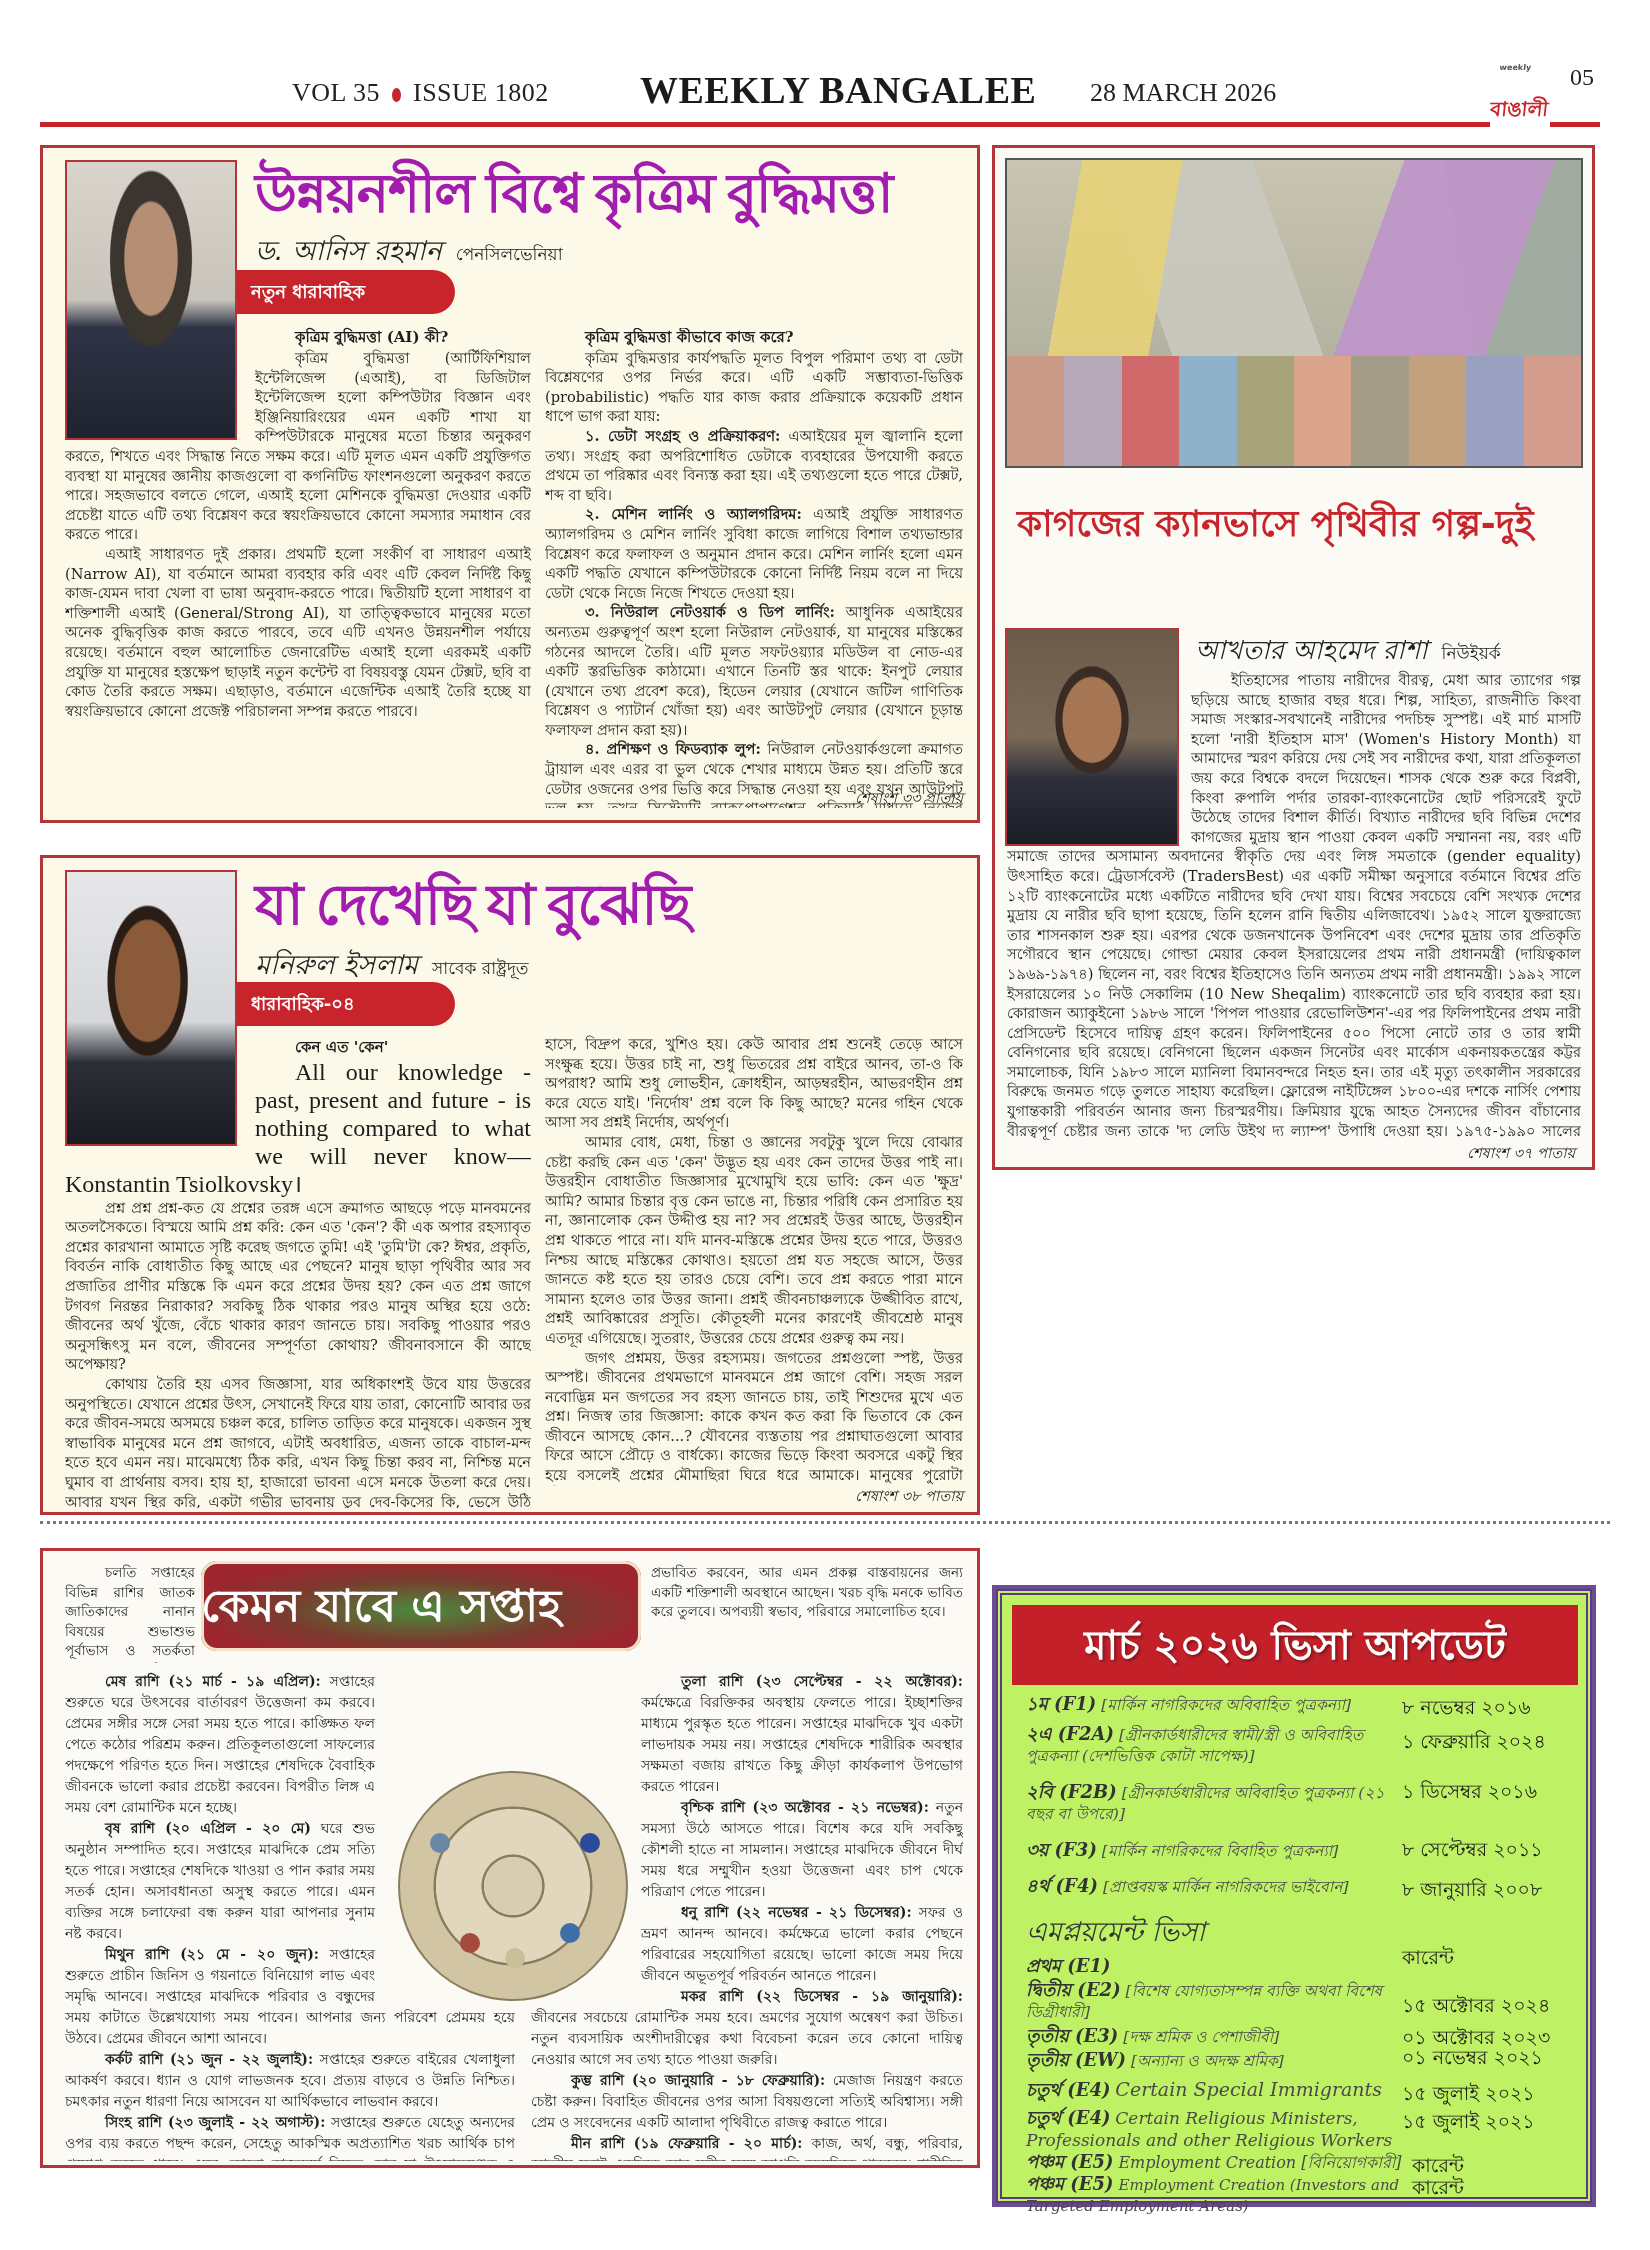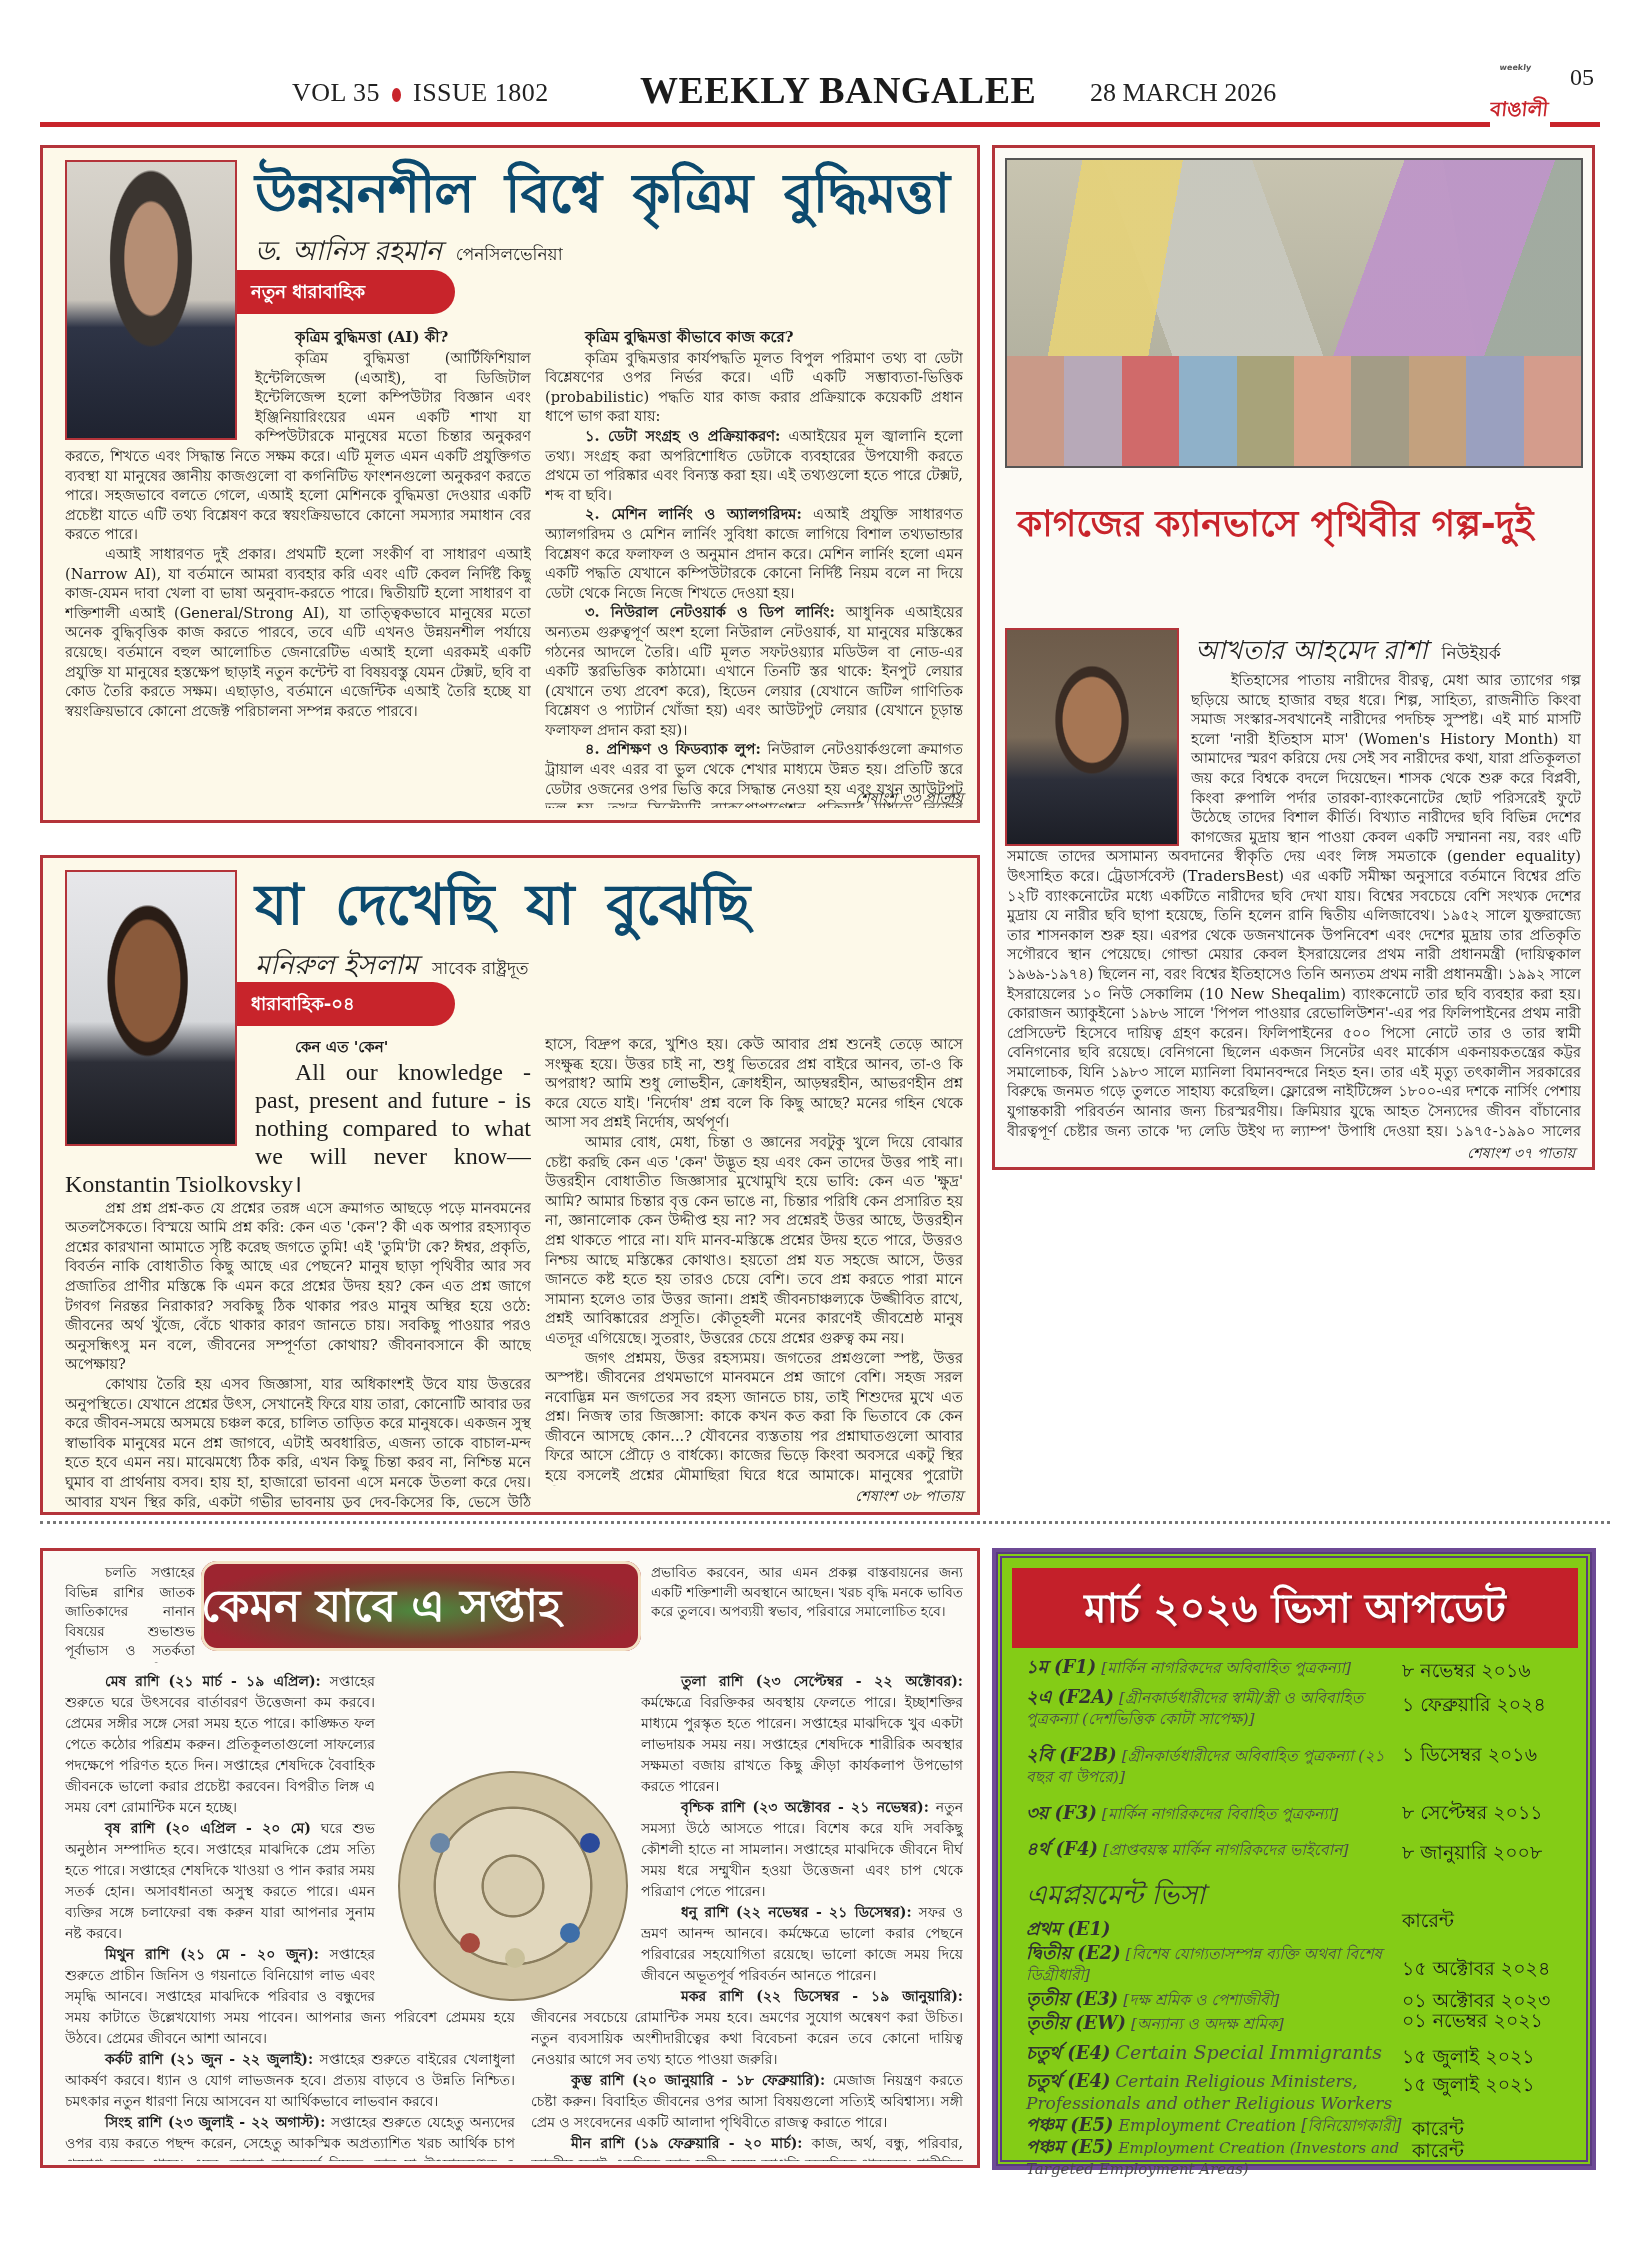--- a/index.html
+++ b/index.html
@@ -19,21 +19,21 @@
   .mh-page { position: absolute; left: 1530px; top: 4px; font-family: "Liberation Serif", serif; font-size: 24px; color: #222; }
 
   
   .box { position: absolute; border: 3px solid #b4343a; background: #fdf9e9; }
   .box.white { background: #fcfaf5; }
   .photo { position: absolute; border: 2px solid #b4343a; overflow: hidden; }
   .photo-man1 { background: radial-gradient(ellipse at 50% 35%, #b58e74 0 22%, #3b3530 23% 34%, transparent 35%), linear-gradient(180deg, #d8d4cc 0%, #c9c4bb 50%, #2e3446 60%, #1f2330 100%); }
   .photo-man2 { background: radial-gradient(ellipse at 48% 40%, #8a5a3b 0 26%, #2a1d16 27% 32%, transparent 33%), linear-gradient(180deg, #e7e7ea 0%, #d5d7da 55%, #2d2f38 70%, #1b1c22 100%); }
   .photo-man3 { background: radial-gradient(ellipse at 50% 42%, #a67654 0 24%, #3a2c24 25% 30%, transparent 31%), linear-gradient(180deg, #6d5b4a 0%, #7a6a58 50%, #2c2f3a 70%, #1c1e26 100%); }
 
-  .headline { position: absolute; font-family: Liberation Mono, monospace; font-weight: bold; color: #0c4a6e; letter-spacing: -1px; white-space: nowrap; }
+  .headline { position: absolute; font-family: Liberation Serif, serif; font-weight: bold; color: #a21caf; letter-spacing: -1px; white-space: nowrap; }
   .byline { position: absolute; font-family: "DejaVu Sans", sans-serif; font-style: italic; color: #222; white-space: nowrap; }
   .byline .place { font-style: normal; font-size: 17px; margin-left: 14px; }
   .tag { position: absolute; height: 44px; background: #c8242b; color: #fff; font-family: "DejaVu Sans", sans-serif; font-weight: bold; font-size: 18px; line-height: 44px; padding-left: 14px; border-radius: 0 22px 22px 0; white-space: nowrap; }
 
   .body { position: absolute; font-family: "DejaVu Serif", serif; font-size: 14.6px; line-height: 19.6px; text-align: justify; color: #1d1d1d; }
   .body p { text-indent: 40px; }
   .body h4 { font-size: 15px; font-weight: bold; text-indent: 40px; }
   .body .sub { font-weight: bold; }
   .quote { font-family: "Liberation Serif", serif; font-size: 24px; line-height: 28px; }
 
@@ -52,21 +52,21 @@
   .dotted { position: absolute; left: 40px; top: 1521px; width: 1570px; border-top: 3px dotted #777; }
 
   
   .horo-banner { position: absolute; border-radius: 16px; background: radial-gradient(ellipse at 50% 55%, #4b8a3e 0%, #7a3b2e 45%, #9d2530 75%); color: #fff; font-family: "DejaVu Sans", sans-serif; font-weight: bold; text-align: left; box-shadow: 0 0 0 3px #f3e2c6 inset; }
   .zodiac { position: absolute; border-radius: 50%; background:
       radial-gradient(circle, #d8cdb0 0 18%, #8a7d5e 18.5% 19.5%, #e1d7bd 20% 48%, #8a7d5e 48.5% 49.5%, #d1c5a4 50% 98%, #6d6248 99%);
     border: 2px solid #8a7d5e; }
   .zodiac span { position:absolute; width:20px; height:20px; border-radius:50%; }
 
   
-  .visa { position: absolute; border: 6px double #5a3b80; background: #84cc16; outline: 4px solid #6d4a95; }
+  .visa { position: absolute; border: 6px double #5a3b80; background: #bef264; outline: 4px solid #6d4a95; margin-top: 37px; }
   .visa-head { position: absolute; background: #c4202a; color: #fff; font-family: "DejaVu Sans", sans-serif; font-weight: bold; text-align: center; text-shadow: 2px 2px 3px rgba(0,0,0,.35); }
   .visa-row { position: absolute; left: 0; width: 100%; }
   .visa-row .lbl { position: absolute; left: 24px; width: 360px; font-family: "DejaVu Serif", serif; font-style: italic; font-size: 15.5px; line-height: 21px; color: #4a4a4a; }
   .visa-row .lbl b { font-size: 18px; color:#333; }
   .visa-row .date { position: absolute; left: 400px; font-family: "DejaVu Sans", sans-serif; font-size: 19px; color: #1b1b1b; white-space: nowrap; }
   .visa-sec { position: absolute; left: 24px; font-family: "DejaVu Sans", sans-serif; font-style: italic; font-size: 27px; color: #333; }
 </style>
 </head>
 <body>
 

